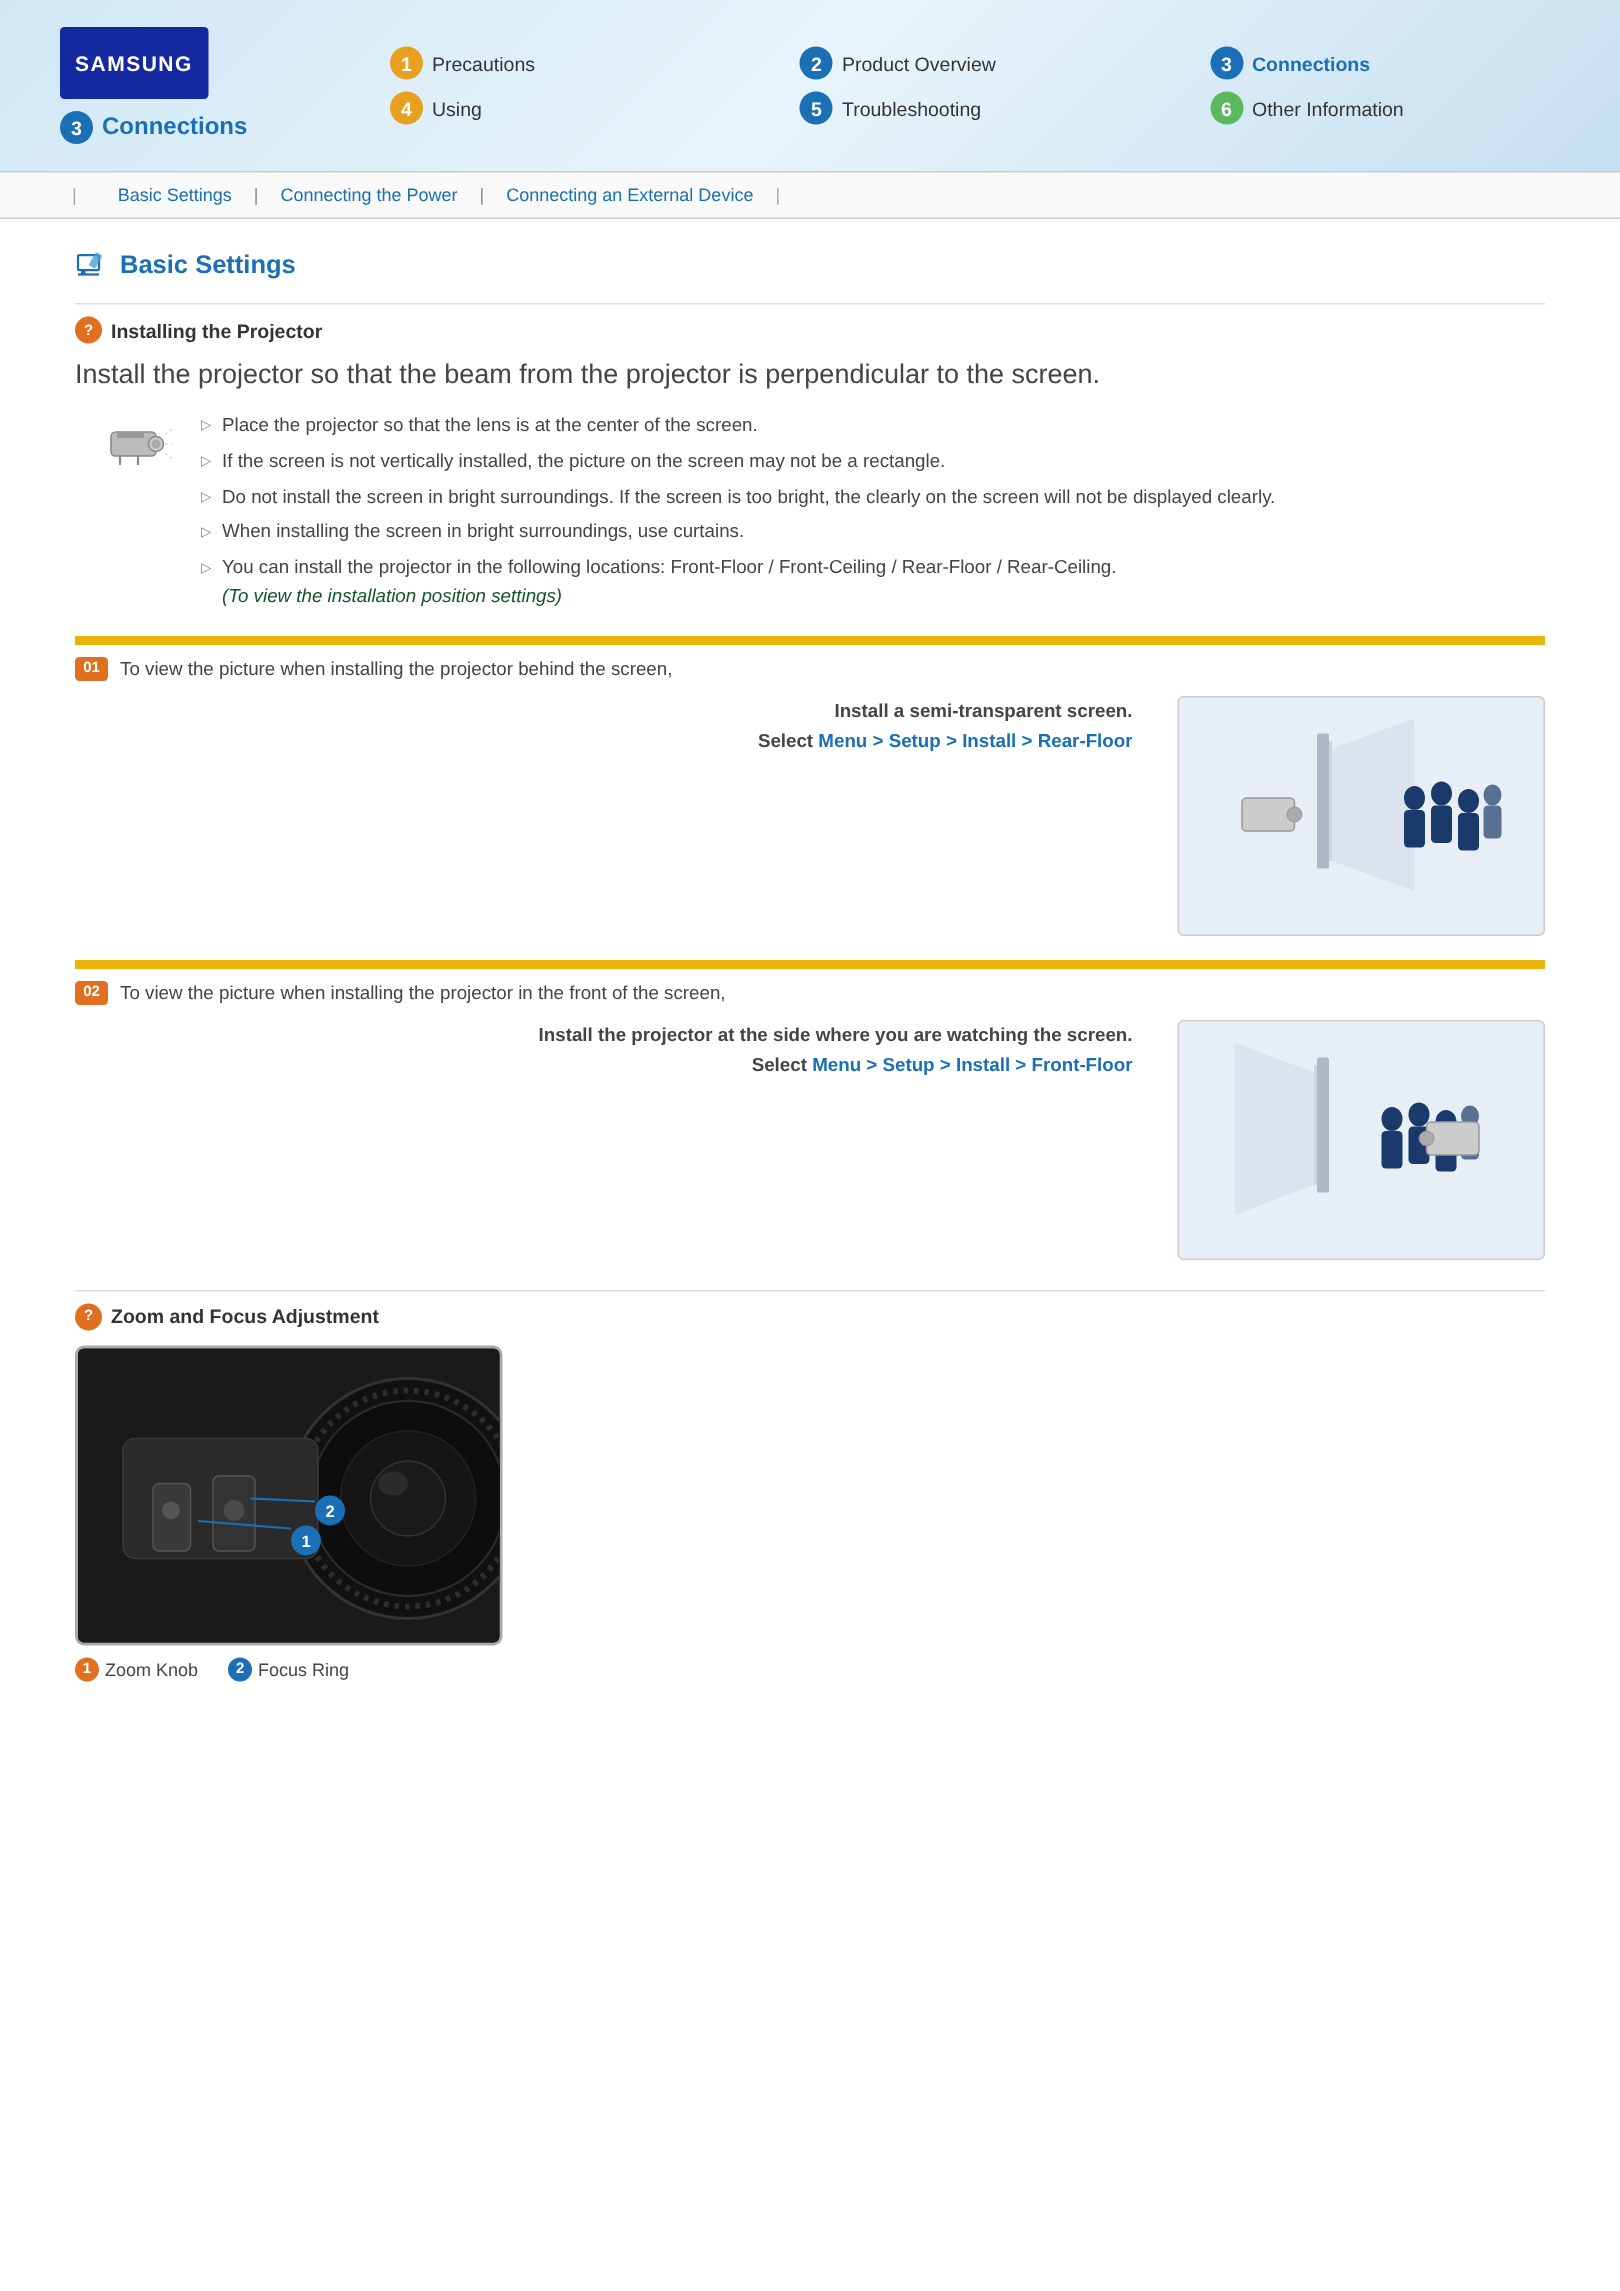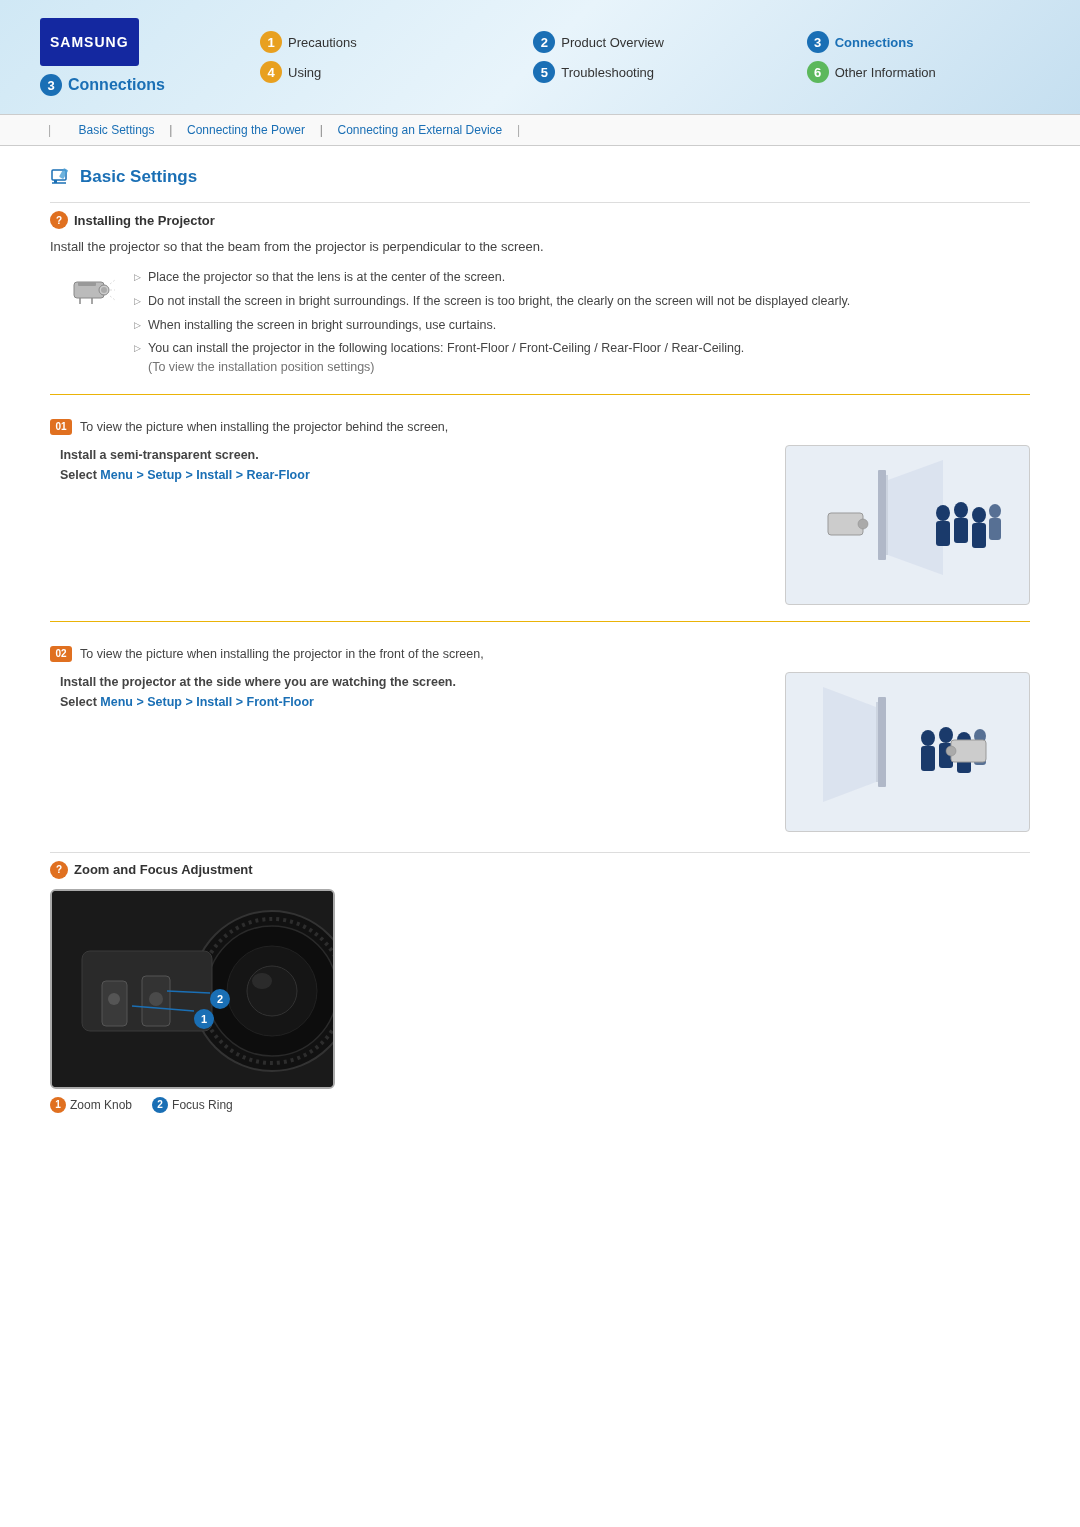--- a/index.html
+++ b/index.html
@@ -130,21 +130,21 @@
       border-radius: 50%;
       background: #e07020;
       color: white;
       font-size: 10px;
       font-weight: bold;
     }
 
     .intro-text {
       margin: 10px 0 14px 0;
       color: #444;
-      font-size: 13px;
+      font-size: 18px;
     }
 
     .content-block {
       display: flex;
       gap: 16px;
       margin-left: 20px;
     }
     .projector-icon-box {
       width: 48px;
       flex-shrink: 0;
@@ -164,27 +164,28 @@
       line-height: 1.5;
     }
     .bullet-list li::before {
       content: '▷';
       position: absolute;
       left: 0;
       color: #888;
       font-size: 9px;
       top: 3px;
     }
-    .link { color: #737373; text-decoration: none; cursor: pointer; }
+    .link { color: #14532d; text-decoration: none; cursor: pointer; font-style: italic; }
 
     
     .step-row {
-      border-top: 1px solid #eab308;
-      padding-top: 24px;
+      border-top: 6px solid #eab308;
+      padding-top: 8px;
       margin-bottom: 16px;
+      text-align: right;
     }
     .step-header {
       display: flex;
       align-items: center;
       gap: 8px;
       font-size: 12.5px;
       color: #444;
       margin-bottom: 10px;
     }
     .step-num {
@@ -337,20 +338,21 @@
           <line x1="8" y1="26" x2="8" y2="32" stroke="#888" stroke-width="1.5"></line>
           <line x1="20" y1="26" x2="20" y2="32" stroke="#888" stroke-width="1.5"></line>
 
           <line x1="38" y1="12" x2="43" y2="8" stroke="#ddd" stroke-width="1" stroke-dasharray="2,2"></line>
           <line x1="38" y1="18" x2="43" y2="18" stroke="#ddd" stroke-width="1" stroke-dasharray="2,2"></line>
           <line x1="38" y1="24" x2="43" y2="28" stroke="#ddd" stroke-width="1" stroke-dasharray="2,2"></line>
         </svg>
       </div>
       <ul class="bullet-list">
         <li>Place the projector so that the lens is at the center of the screen.</li>
+        <li>If the screen is not vertically installed, the picture on the screen may not be a rectangle.</li>
         <li>Do not install the screen in bright surroundings. If the screen is too bright, the clearly on the screen will not be displayed clearly.</li>
         <li>When installing the screen in bright surroundings, use curtains.</li>
         <li>
           <span>You can install the projector in the following locations: Front-Floor / Front-Ceiling / Rear-Floor / Rear-Ceiling.</span><br>
           <a class="link">(To view the installation position settings)</a>
         </li>
       </ul>
     </div>
   </div>
 

